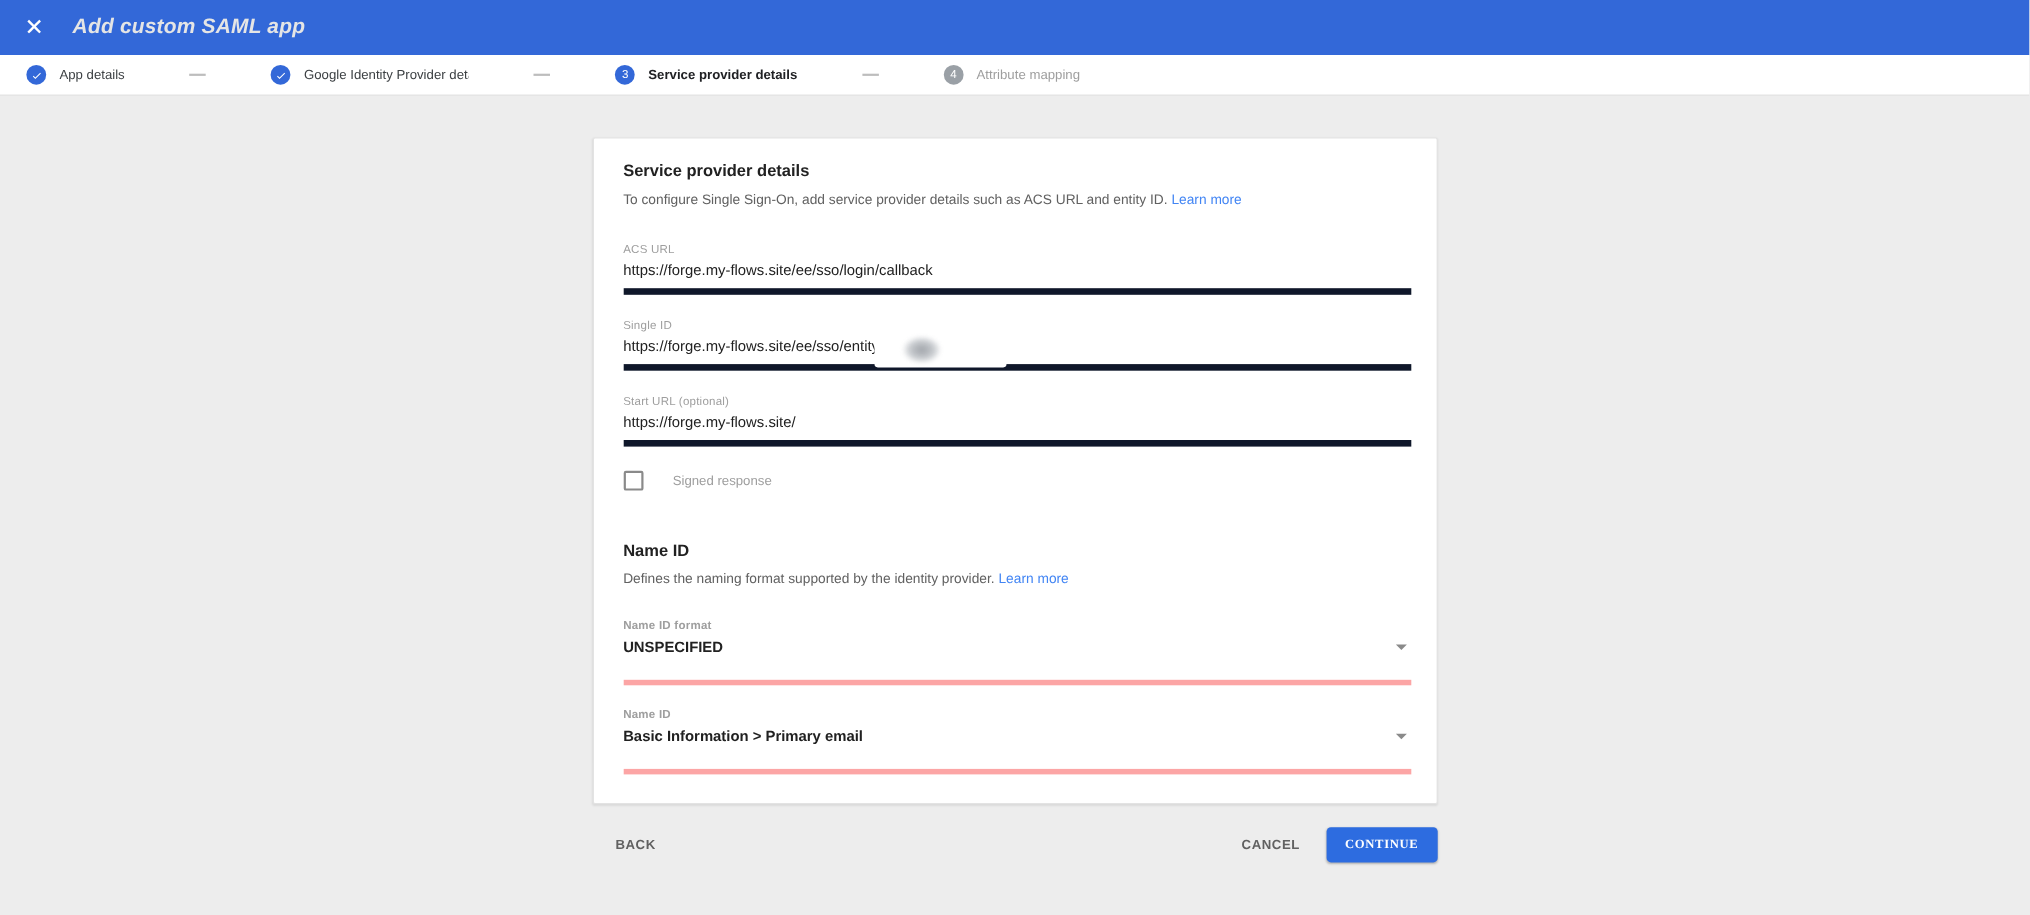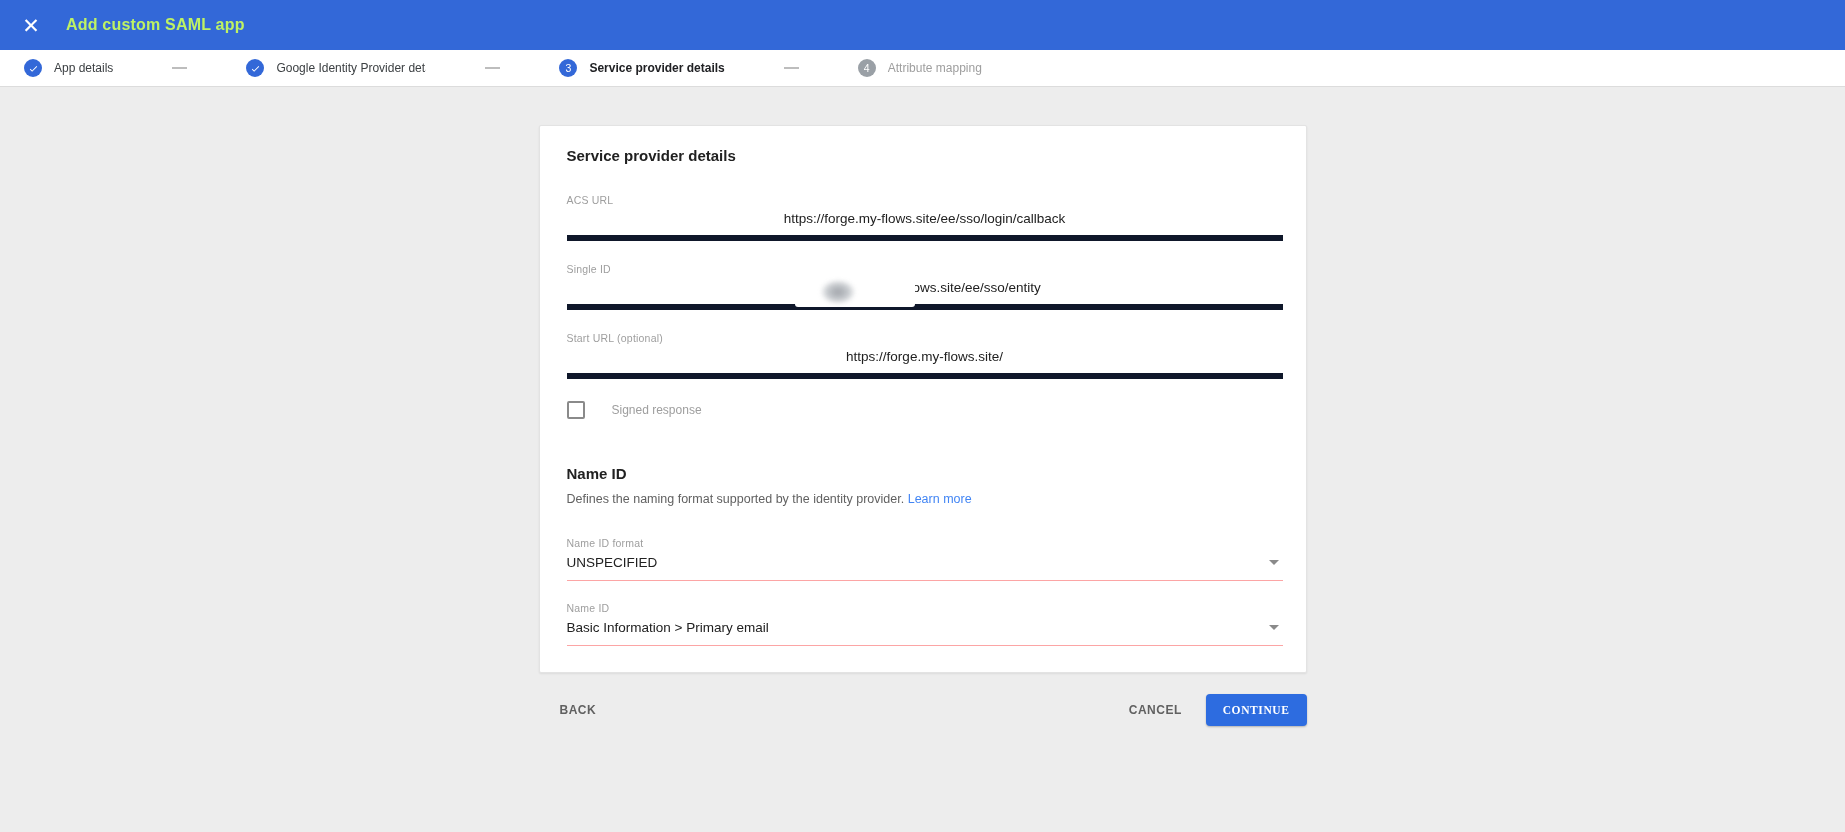--- a/index.html
+++ b/index.html
@@ -20,25 +20,26 @@
   }
   .close-btn {
     width: 26px; height: 26px;
     display: flex; align-items: center; justify-content: center;
     cursor: pointer;
     color: #ffffff;
     font-size: 21px;
     line-height: 1;
   }
   .app-bar-title {
-    color: #bef264;
-    font-size: 16px;
+    color: #e5e5e5;
+    font-size: 19px;
     font-weight: bold;
     margin-left: 22px;
     letter-spacing: 0.2px;
+    font-style: italic;
   }
 
   
   .stepper {
     height: 37px;
     background: #ffffff;
     border-bottom: 1px solid #dcdcdc;
     display: flex;
     align-items: center;
     padding: 0 24px;
@@ -88,21 +89,21 @@
   .learn-more { color: #4285f4; text-decoration: none; cursor: pointer; }
 
   .fields { margin-top: 30px; }
   .field {
     position: relative;
     border-bottom: 6px solid #0f172a;
     padding-bottom: 9px;
     margin-bottom: 22px;
   }
   .field-label { font-size: 10.5px; color: #9e9e9e; letter-spacing: 0.2px; }
-  .field-value { font-size: 13.5px; color: #212121; margin-top: 5px; white-space: nowrap; text-align: center; }
+  .field-value { font-size: 13.5px; color: #212121; margin-top: 5px; white-space: nowrap; }
 
   
   .redact {
     position: absolute;
     left: 228px; top: 13px;
     width: 120px; height: 31px;
     background: #ffffff;
     border-radius: 3px;
     display: flex; align-items: center;
   }
@@ -123,24 +124,25 @@
     background: #fff;
     cursor: pointer;
     flex: none;
   }
   .checkbox-label { font-size: 12px; color: #9e9e9e; margin-left: 27px; }
 
   .section2 { margin-top: 46px; }
 
   .selects { margin-top: 28px; }
   .select {
-    border-bottom: 1px solid #fca5a5;
-    padding-bottom: 10px;
+    border-bottom: 5px solid #fca5a5;
+    padding-bottom: 22px;
     margin-bottom: 21px;
     cursor: pointer;
+    font-weight: bold;
   }
   .select:last-child { margin-bottom: 0; }
   .select-label { font-size: 10.5px; color: #9e9e9e; letter-spacing: 0.2px; }
   .select-row { display: flex; align-items: center; justify-content: space-between; margin-top: 6px; }
   .select-value { font-size: 13.5px; color: #212121; text-align: center; }
   .select-arrow {
     width: 0; height: 0;
     border-left: 5px solid transparent;
     border-right: 5px solid transparent;
     border-top: 5px solid #8a8a8a;
@@ -216,20 +218,24 @@
   <div class="step">
     <div class="step-circle upcoming">4</div>
     <div class="step-label upcoming">Attribute mapping</div>
   </div>
 </nav>
 
 <main class="content">
   <section class="card">
 
     <h2 class="section-title">Service provider details</h2>
+    <p class="section-desc">
+      <span>To configure Single Sign-On, add service provider details such as ACS URL and entity ID.</span>
+      <a class="learn-more">Learn more</a>
+    </p>
 
     <div class="fields">
       <div class="field">
         <div class="field-label">ACS URL</div>
         <div class="field-value">https://forge.my-flows.site/ee/sso/login/callback</div>
       </div>
 
       <div class="field">
         <div class="field-label">Single ID</div>
         <div class="field-value">https://forge.my-flows.site/ee/sso/entity</div>

